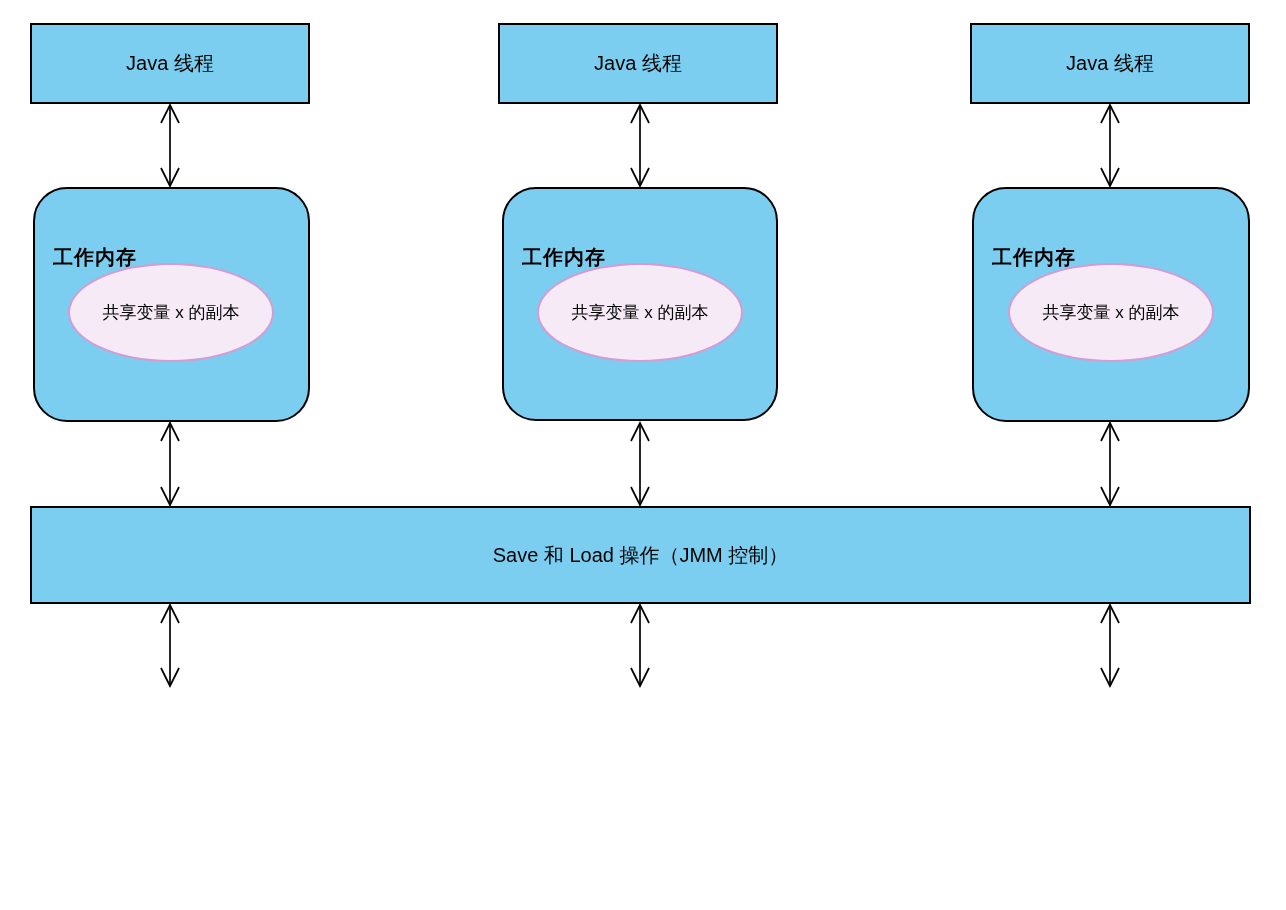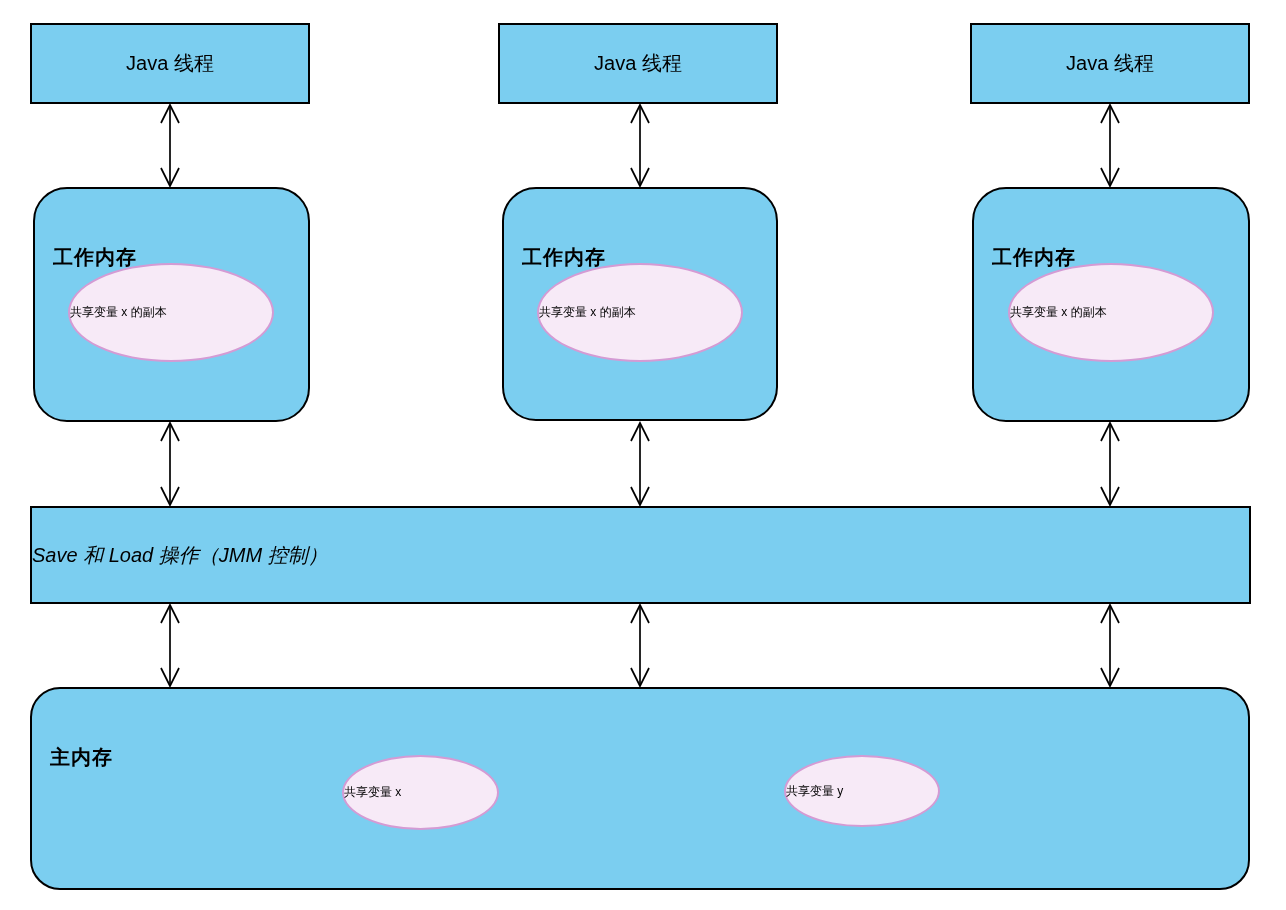--- a/index.html
+++ b/index.html
@@ -55,29 +55,29 @@
     letter-spacing: 1px;
     margin-top: 42px;
   }
   .ellipse {
     position: absolute;
     background: var(--ellipse-fill);
     border: 2px solid var(--ellipse-border);
     border-radius: 50%;
     display: flex;
     align-items: center;
-    font-size: 12px;
+    justify-content: center;
+    font-size: 17px;
     white-space: nowrap;
   }
   .bar {
     display: flex;
     align-items: center;
-    justify-content: flex-start;
+    justify-content: center;
     font-size: 20px;
-    font-style: italic;
   }
 </style>
 </head>
 <body>
 
 <div class="canvas">
 
   <svg id="arrow-svg" class="arrows" width="1286" height="910">
       <g stroke="#000000" stroke-width="1.7" fill="none">
         <line x1="170" y1="105" x2="170" y2="186"></line>
@@ -152,23 +152,14 @@
     <div class="box-label">工作内存</div>
     <div class="ellipse" style="left:34px;top:74px;width:206px;height:99px">
       <span>共享变量 x 的副本</span>
     </div>
   </div>
 
   <div class="node bar" style="left:30px;top:506px;width:1221px;height:98px">
     <span>Save 和 Load 操作（JMM 控制）</span>
   </div>
 
-  <div class="node main-box" style="left:30px;top:687px;width:1220px;height:203px">
-    <div class="box-label">主内存</div>
-    <div class="ellipse" style="left:310px;top:66px;width:157px;height:75px">
-      <span>共享变量 x</span>
-    </div>
-    <div class="ellipse" style="left:752px;top:66px;width:156px;height:72px">
-      <span>共享变量 y</span>
-    </div>
-  </div>
 
 </div>
 
 </body></html>

